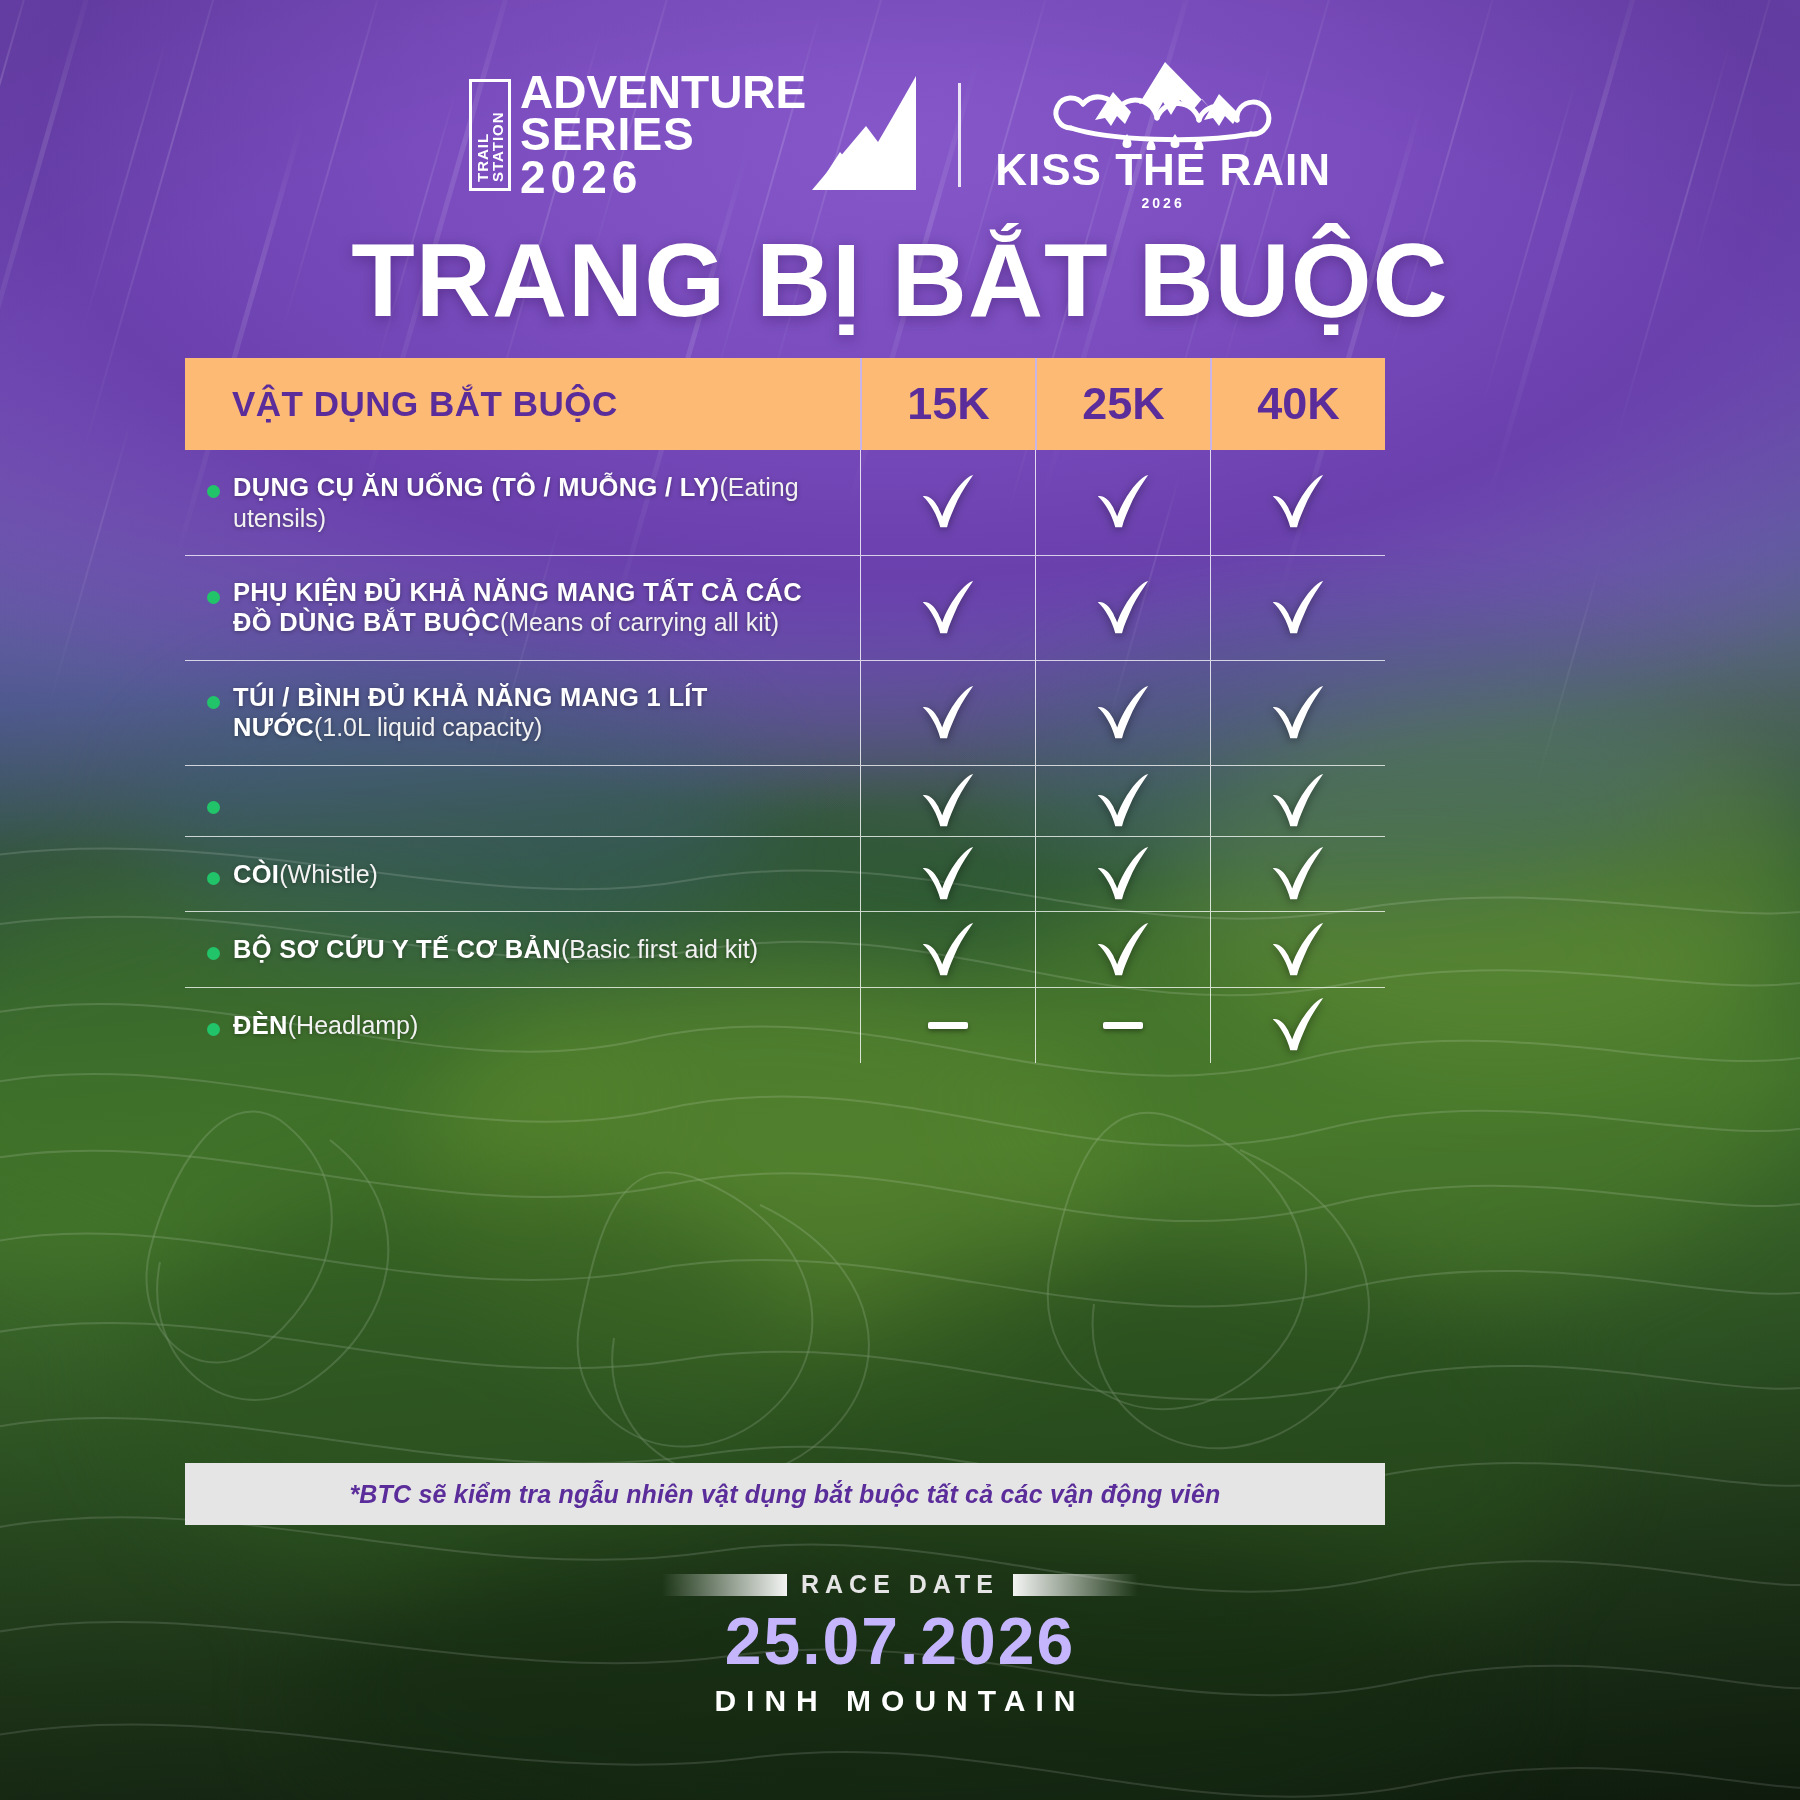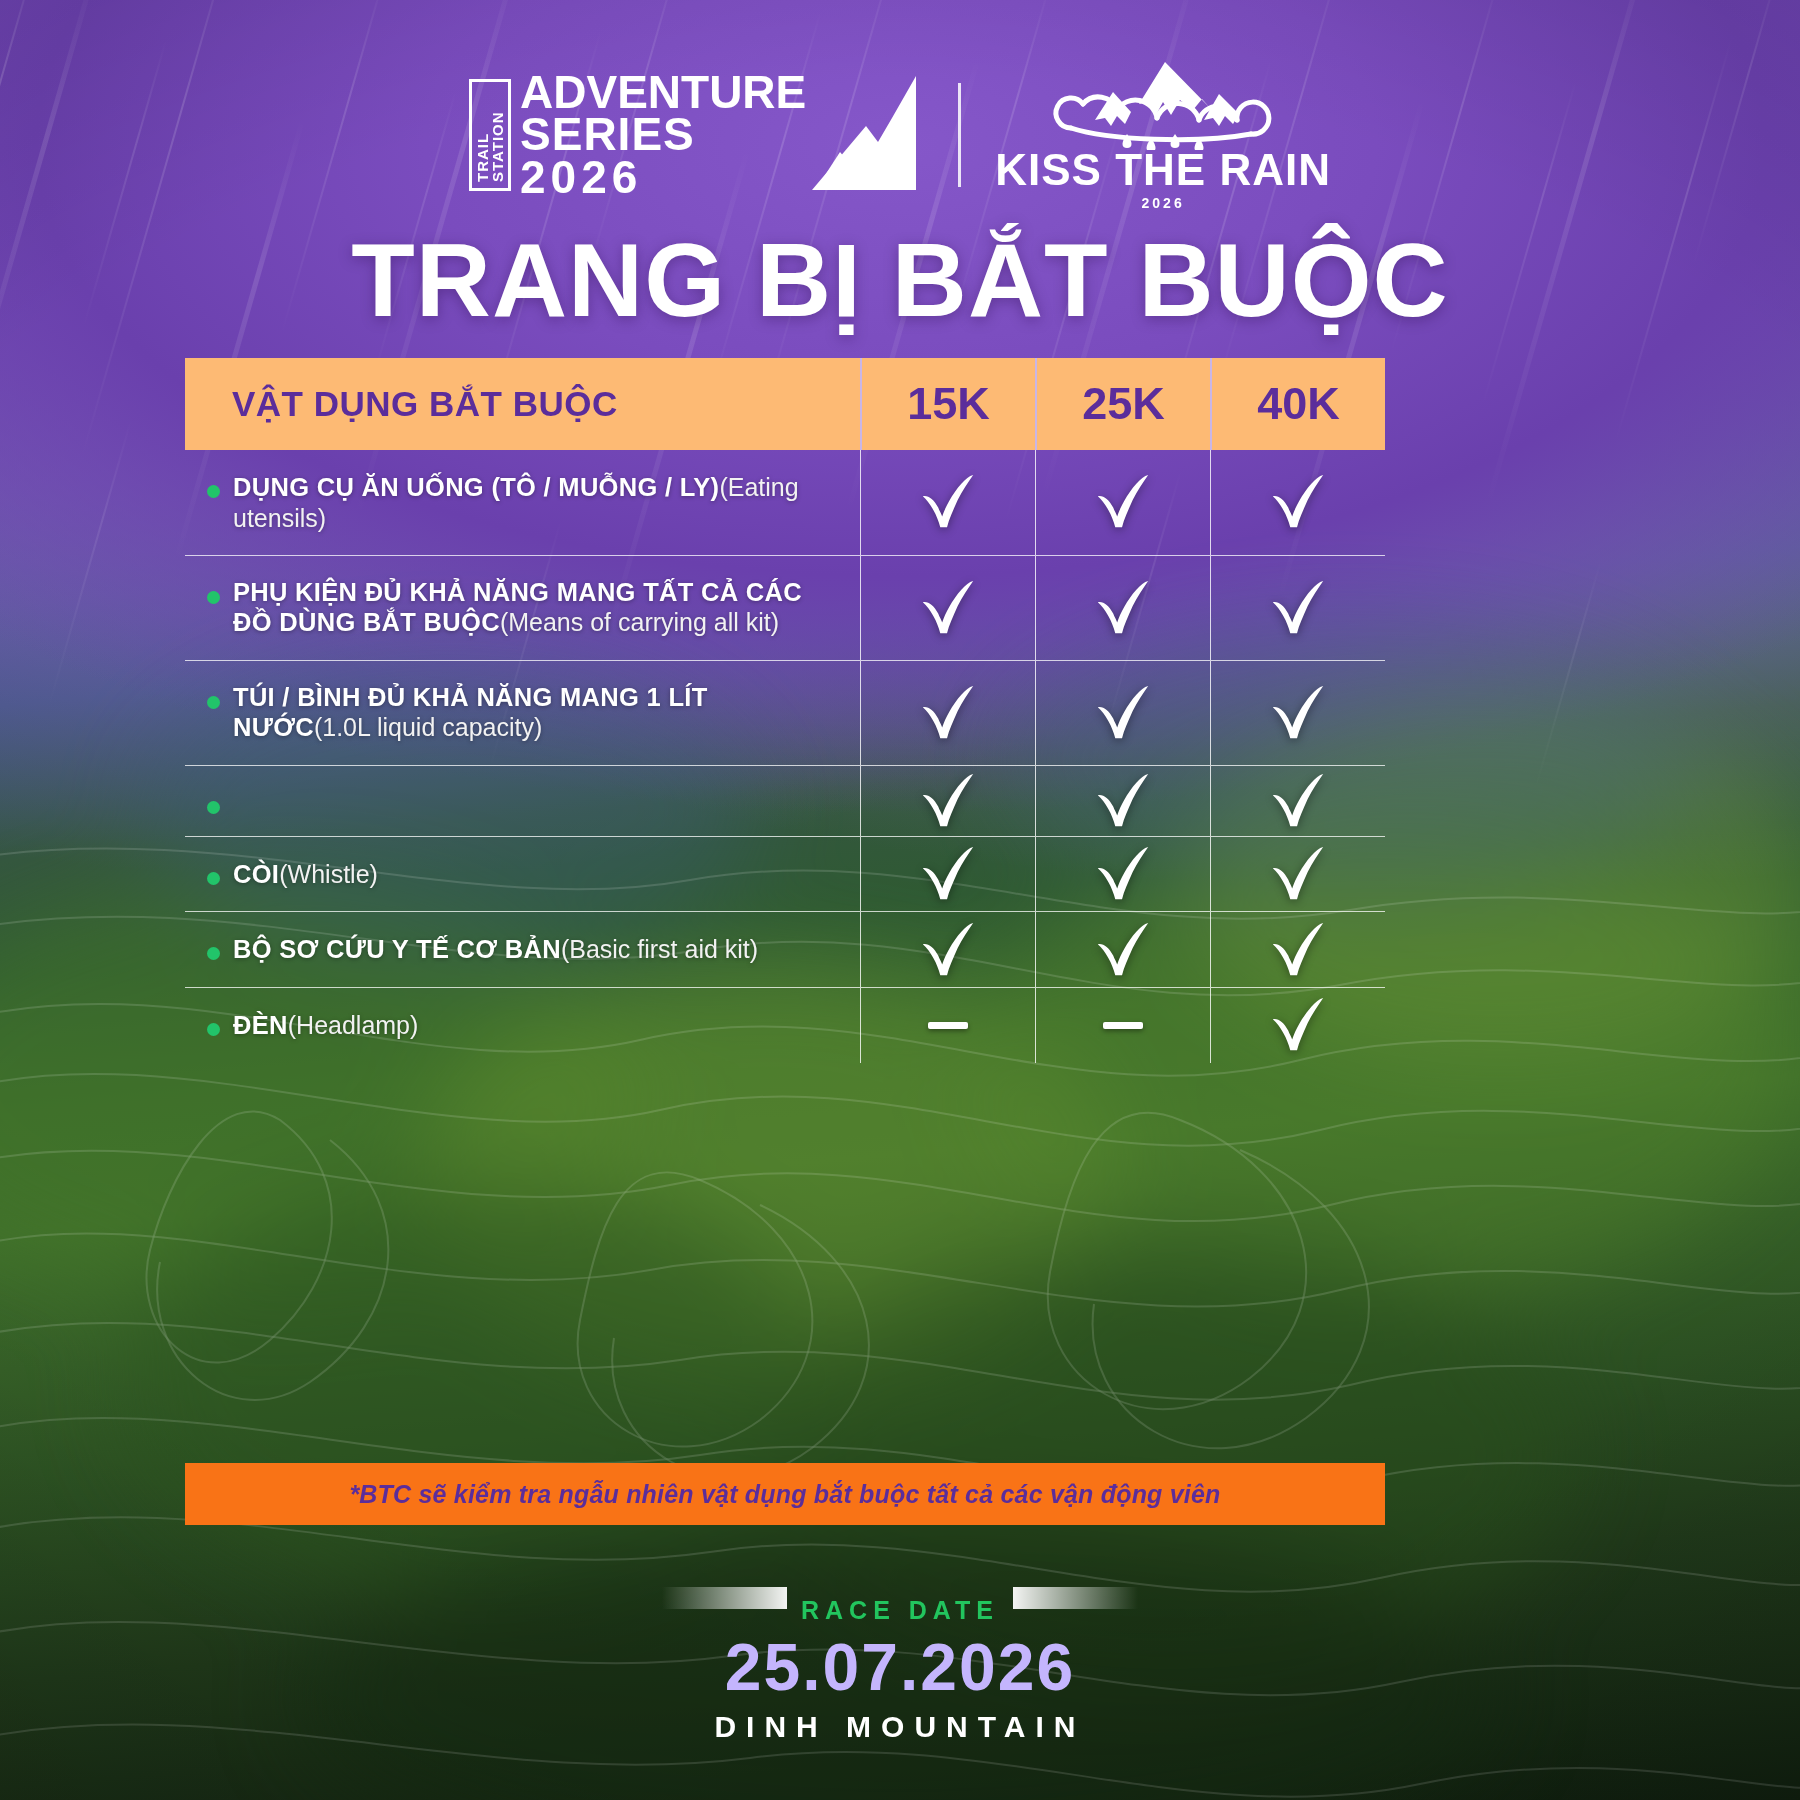--- a/index.html
+++ b/index.html
@@ -182,38 +182,38 @@
     filter:drop-shadow(0 2px 5px rgba(0,0,0,.4));
   }
   .dash {
     width:40px; height:7px; background:#fff; border-radius:2px;
     box-shadow:0 2px 5px rgba(0,0,0,.4);
   }
 
   
   .note-bar {
     position:absolute; left:185px; top:1463px; width:1200px; height:62px;
-    background:#f97316;
+    background:#e5e5e5;
     display:flex; align-items:center; justify-content:center;
   }
   .note-bar span {
     color:#5b2d9b; font-size:25px; font-weight:bold; font-style:italic;
     letter-spacing:.2px;
   }
 
   
   .race-block { position:absolute; left:0; right:0; top:1570px; text-align:center; }
   .race-date-row {
     display:flex; align-items:center; justify-content:center; gap:14px;
   }
   .gbar { height:22px; width:125px; }
   .gbar.left  { background:linear-gradient(to right, rgba(255,255,255,0) 0%, rgba(255,255,255,.95) 100%); }
   .gbar.right { background:linear-gradient(to left,  rgba(255,255,255,0) 0%, rgba(255,255,255,.95) 100%); }
   .race-label {
-    color:#22c55e; font-size:25px; font-weight:bold; letter-spacing:6px;margin-top:26px;
+    color:#e5e5e5; font-size:25px; font-weight:bold; letter-spacing:6px;
   }
   .race-date {
     color:#c4b5fd; font-size:66px; font-weight:bold; letter-spacing:2px;
     line-height:1.1; margin-top:6px;
   }
   .race-place {
     color:#fff; font-size:30px; font-weight:bold; letter-spacing:10px; margin-top:6px;
   }
 </style>
 </head>

